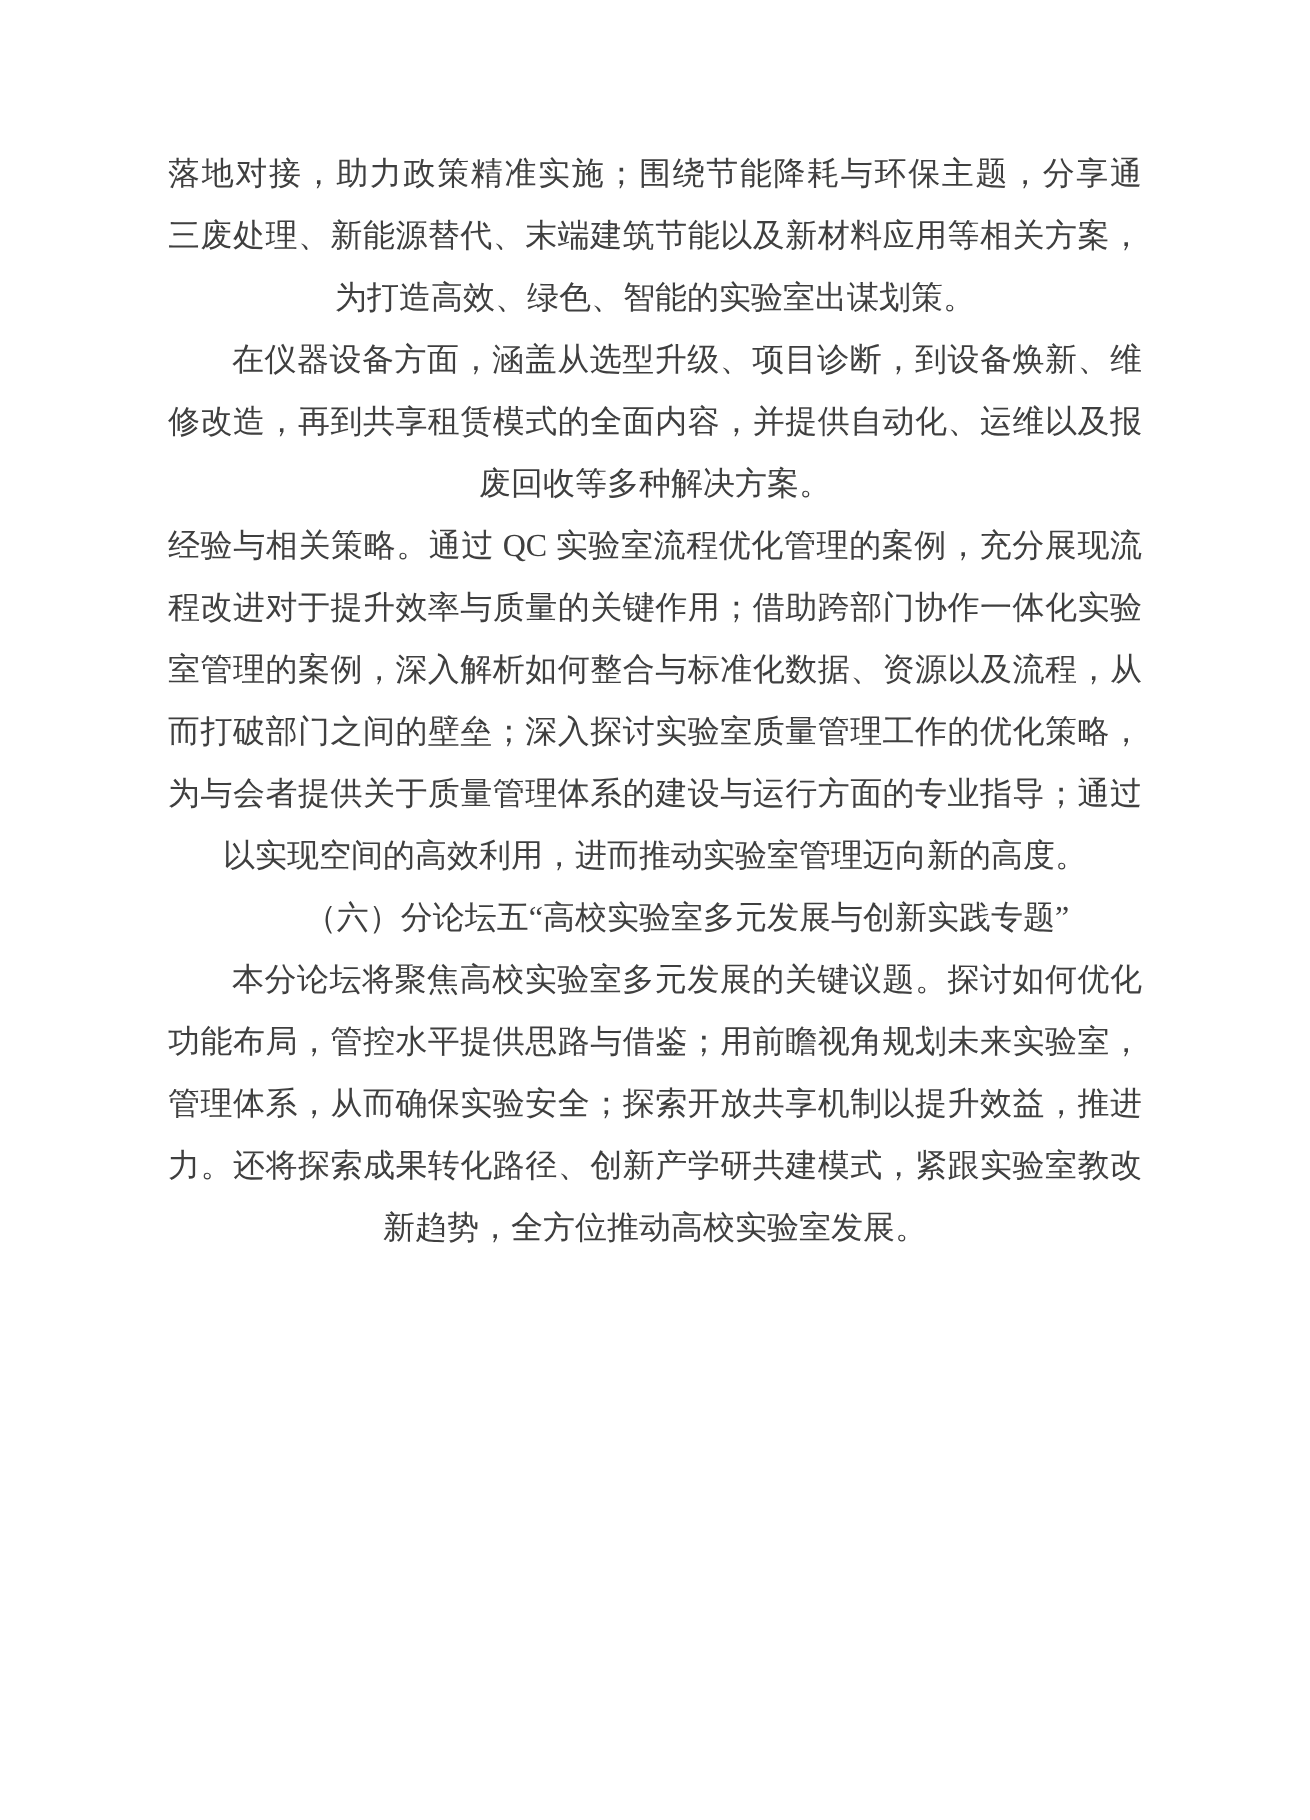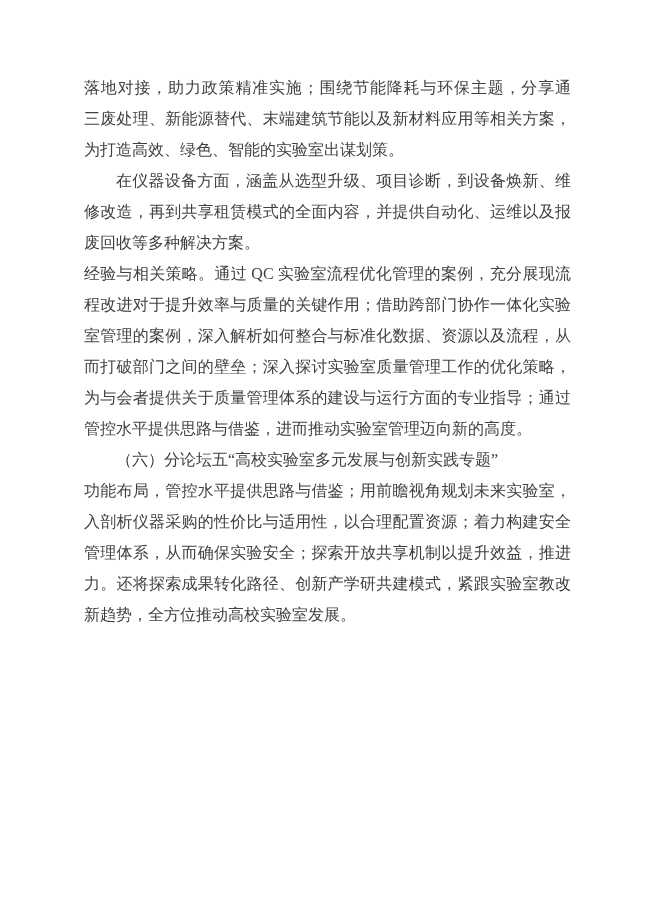--- a/index.html
+++ b/index.html
@@ -24,21 +24,21 @@
     top: 72px;
     width: 487px;
     color: #3f3f3f;
     font-size: 16px;
   }
   .line {
     height: 31px;
     line-height: 31px;
     overflow: hidden;
     white-space: nowrap;
-    text-align: left;
+    text-align: center;
   }
   .line.j {
     white-space: normal;
     text-align: justify;
     text-align-last: justify;
   }
   .line.ind {
     text-indent: 32px;
   }
 </style>
@@ -51,21 +51,21 @@
       <div class="line j">三废处理、新能源替代、末端建筑节能以及新材料应用等相关方案，</div>
       <div class="line">为打造高效、绿色、智能的实验室出谋划策。</div>
       <div class="line j ind">在仪器设备方面，涵盖从选型升级、项目诊断，到设备焕新、维</div>
       <div class="line j">修改造，再到共享租赁模式的全面内容，并提供自动化、运维以及报</div>
       <div class="line">废回收等多种解决方案。</div>
       <div class="line j">经验与相关策略。通过 QC 实验室流程优化管理的案例，充分展现流</div>
       <div class="line j">程改进对于提升效率与质量的关键作用；借助跨部门协作一体化实验</div>
       <div class="line j">室管理的案例，深入解析如何整合与标准化数据、资源以及流程，从</div>
       <div class="line j">而打破部门之间的壁垒；深入探讨实验室质量管理工作的优化策略，</div>
       <div class="line j">为与会者提供关于质量管理体系的建设与运行方面的专业指导；通过</div>
-      <div class="line">管控水平提供思路与借鉴，进而推动实验室管理迈向新的高度。</div>
+      <div class="line">以实现空间的高效利用，进而推动实验室管理迈向新的高度。</div>
       <div class="line ind">（六）分论坛五“高校实验室多元发展与创新实践专题”</div>
+      <div class="line j ind">本分论坛将聚焦高校实验室多元发展的关键议题。探讨如何优化</div>
       <div class="line j">功能布局，管控水平提供思路与借鉴；用前瞻视角规划未来实验室，以</div>
-      <div class="line j">入剖析仪器采购的性价比与适用性，以合理配置资源；着力构建安全</div>
       <div class="line j">管理体系，从而确保实验安全；探索开放共享机制以提升效益，推进</div>
       <div class="line j">力。还将探索成果转化路径、创新产学研共建模式，紧跟实验室教改</div>
       <div class="line">新趋势，全方位推动高校实验室发展。</div>
     </div>
 </div>
 
 </body></html>

